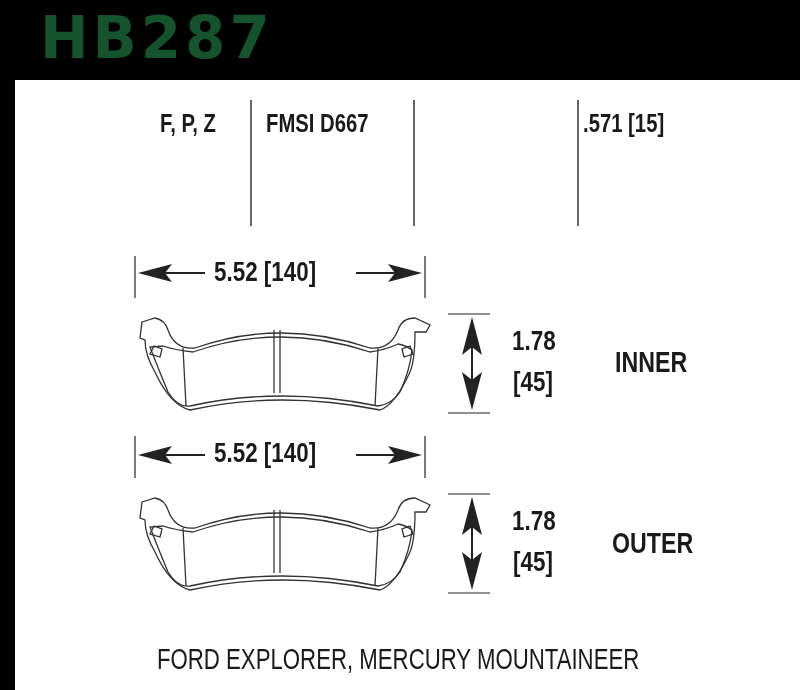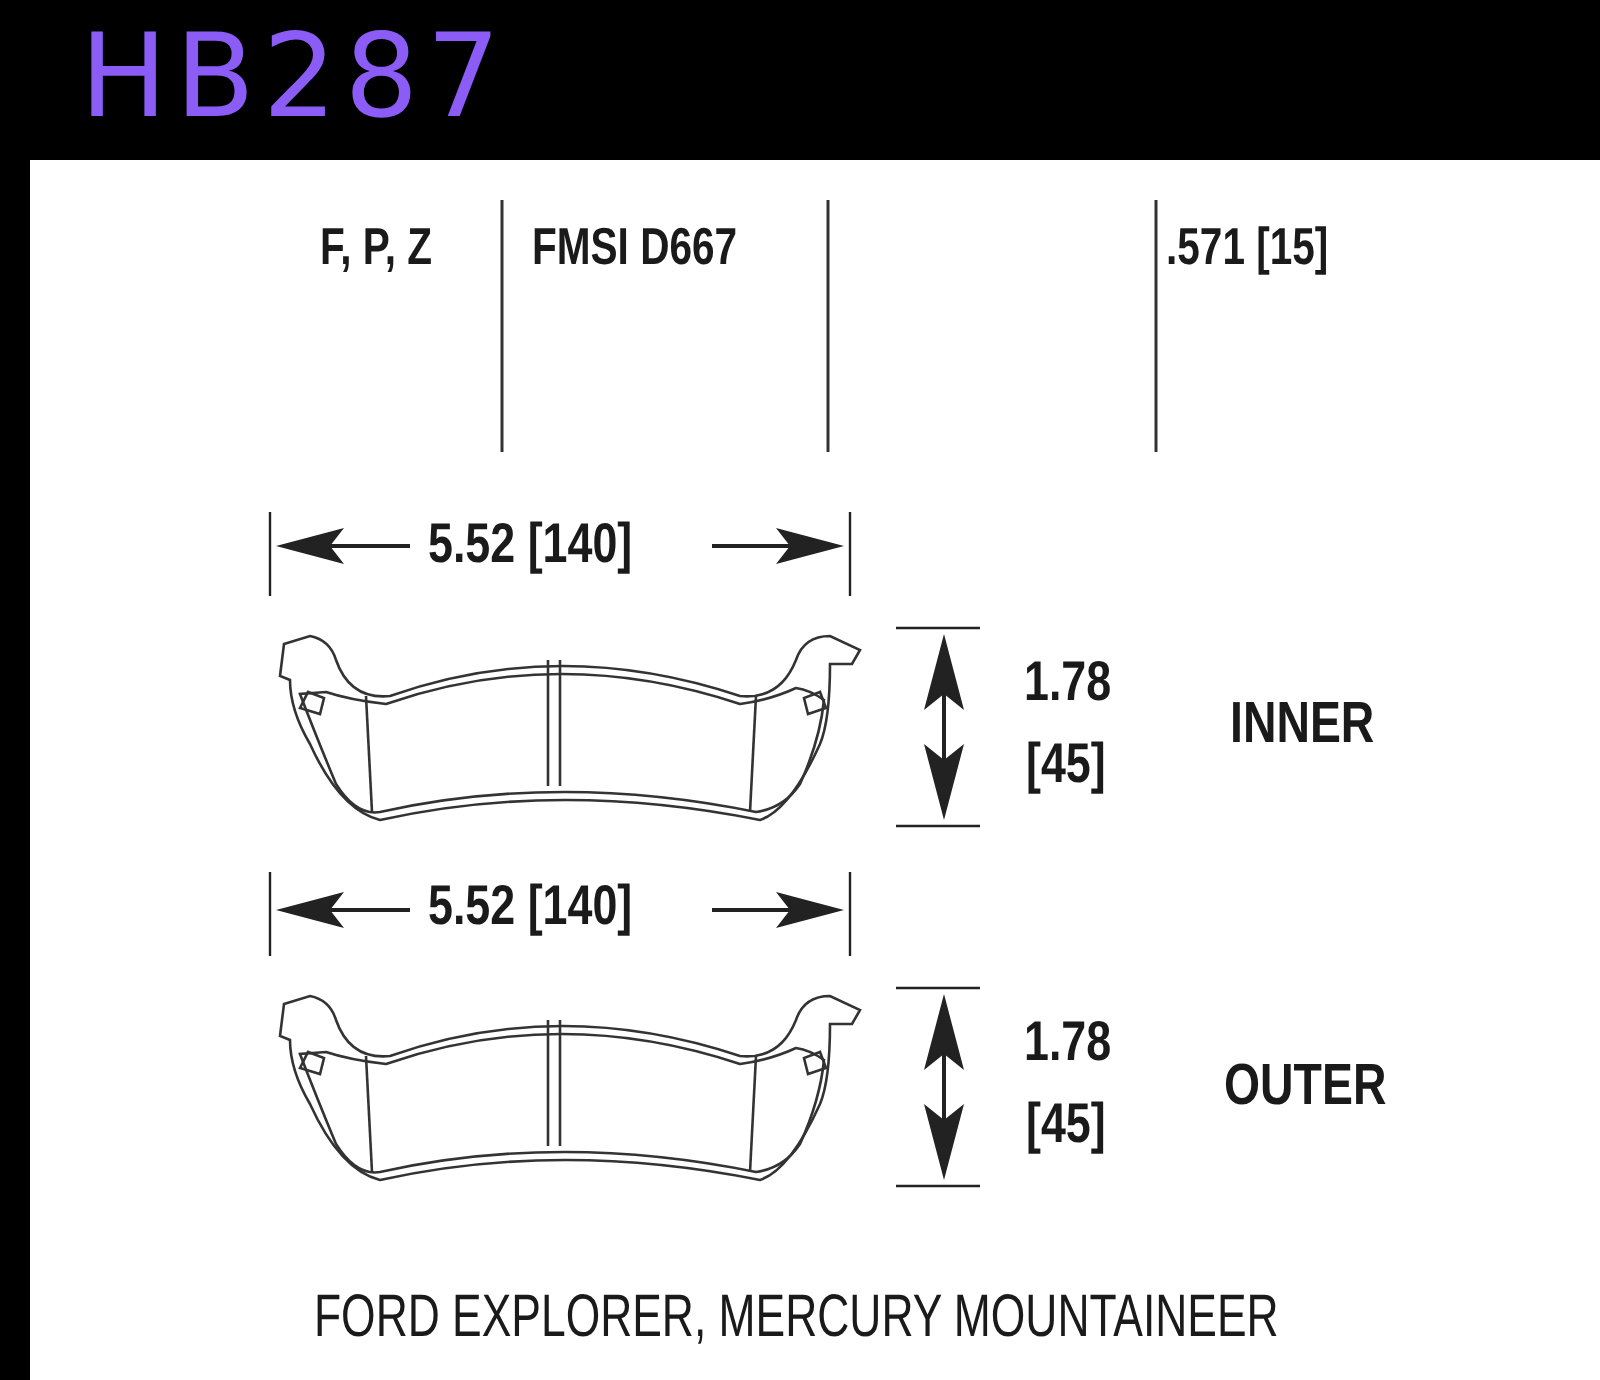--- a/index.html
+++ b/index.html
@@ -11,21 +11,21 @@
   .header-bar {
     position: absolute; left: 0; top: 0; width: 800px; height: 80px;
     background: #000000;
   }
   .left-bar {
     position: absolute; left: 0; top: 80px; width: 15px; height: 610px;
     background: #000000;
   }
   .part-number {
     position: absolute; left: 40px; top: 6px;
-    color: #8b5cf6; font-family: "DejaVu Sans", sans-serif; font-weight: normal;
+    color: #14532d; font-family: "DejaVu Sans", sans-serif; font-weight: bold;
     font-size: 58px; letter-spacing: 4px; line-height: 64px;
   }
   .cond {
     position: absolute; font-weight: bold; color: #1a1a1a;
     transform-origin: left top; white-space: nowrap;
   }
   .spec { font-size: 26px; transform: scaleX(0.78); }
   .dim { font-size: 28px; transform: scaleX(0.8); }
   .label { font-size: 29px; transform: scaleX(0.8); }
   .footer-text {

